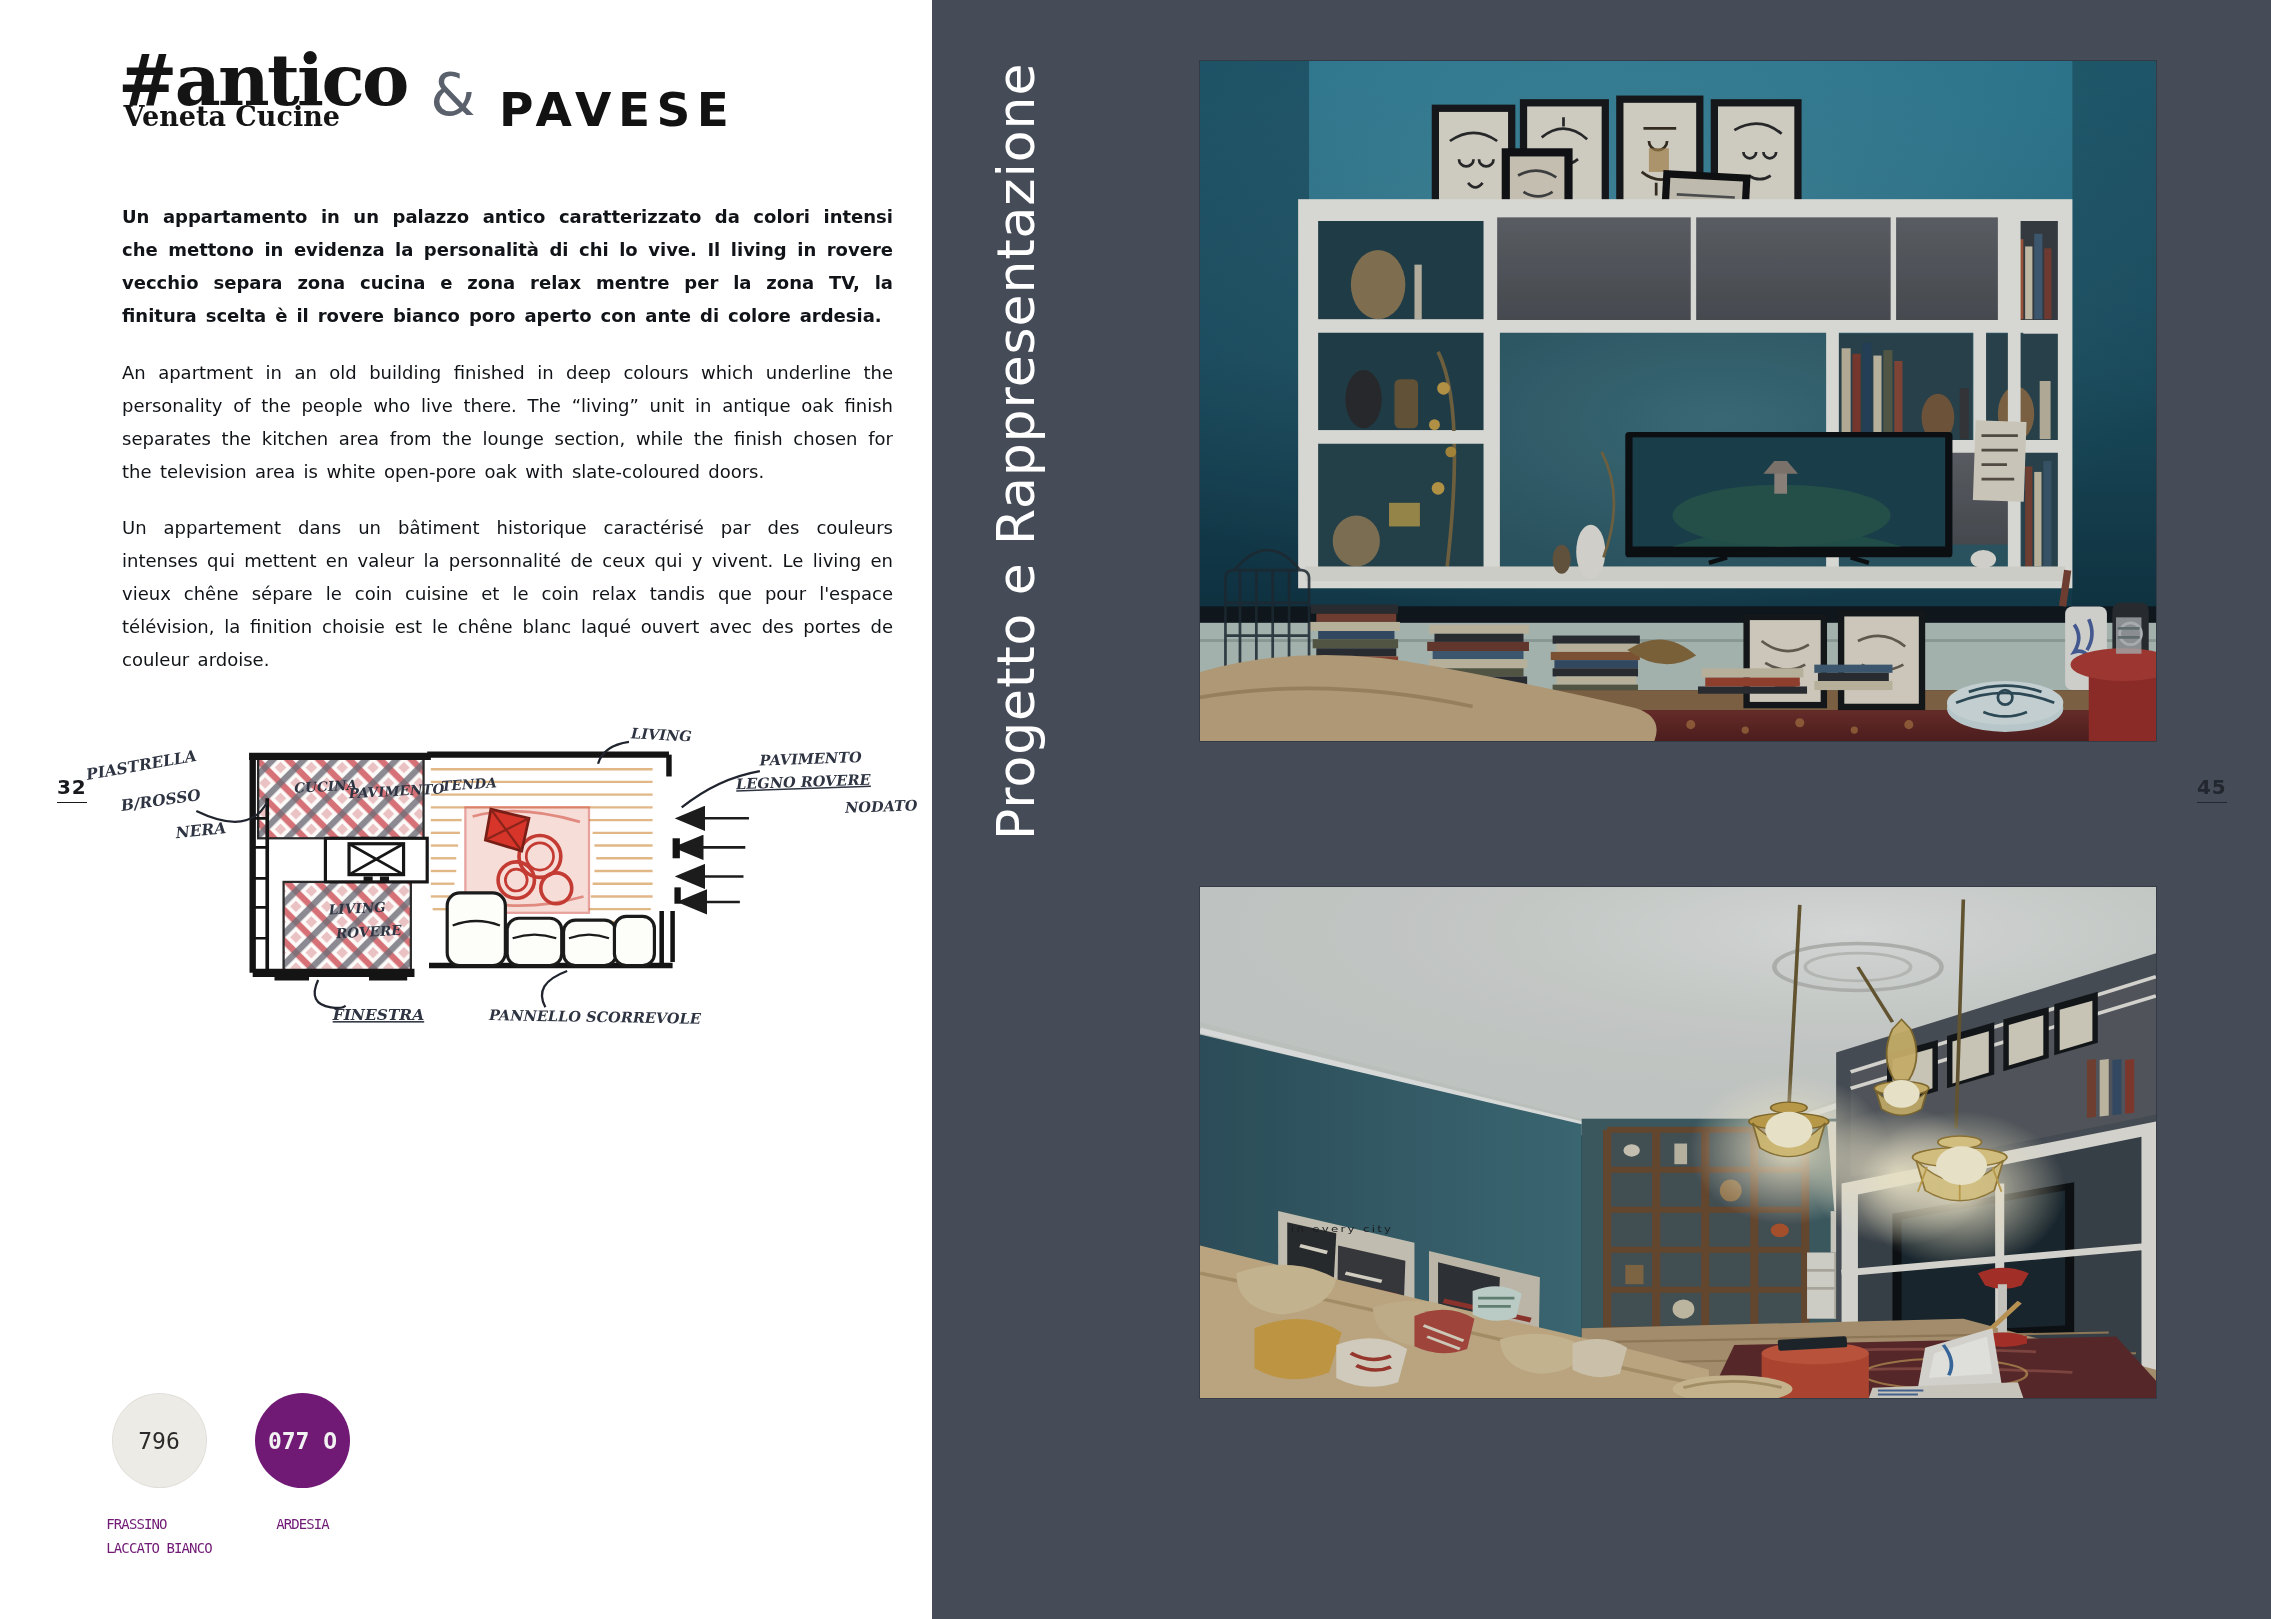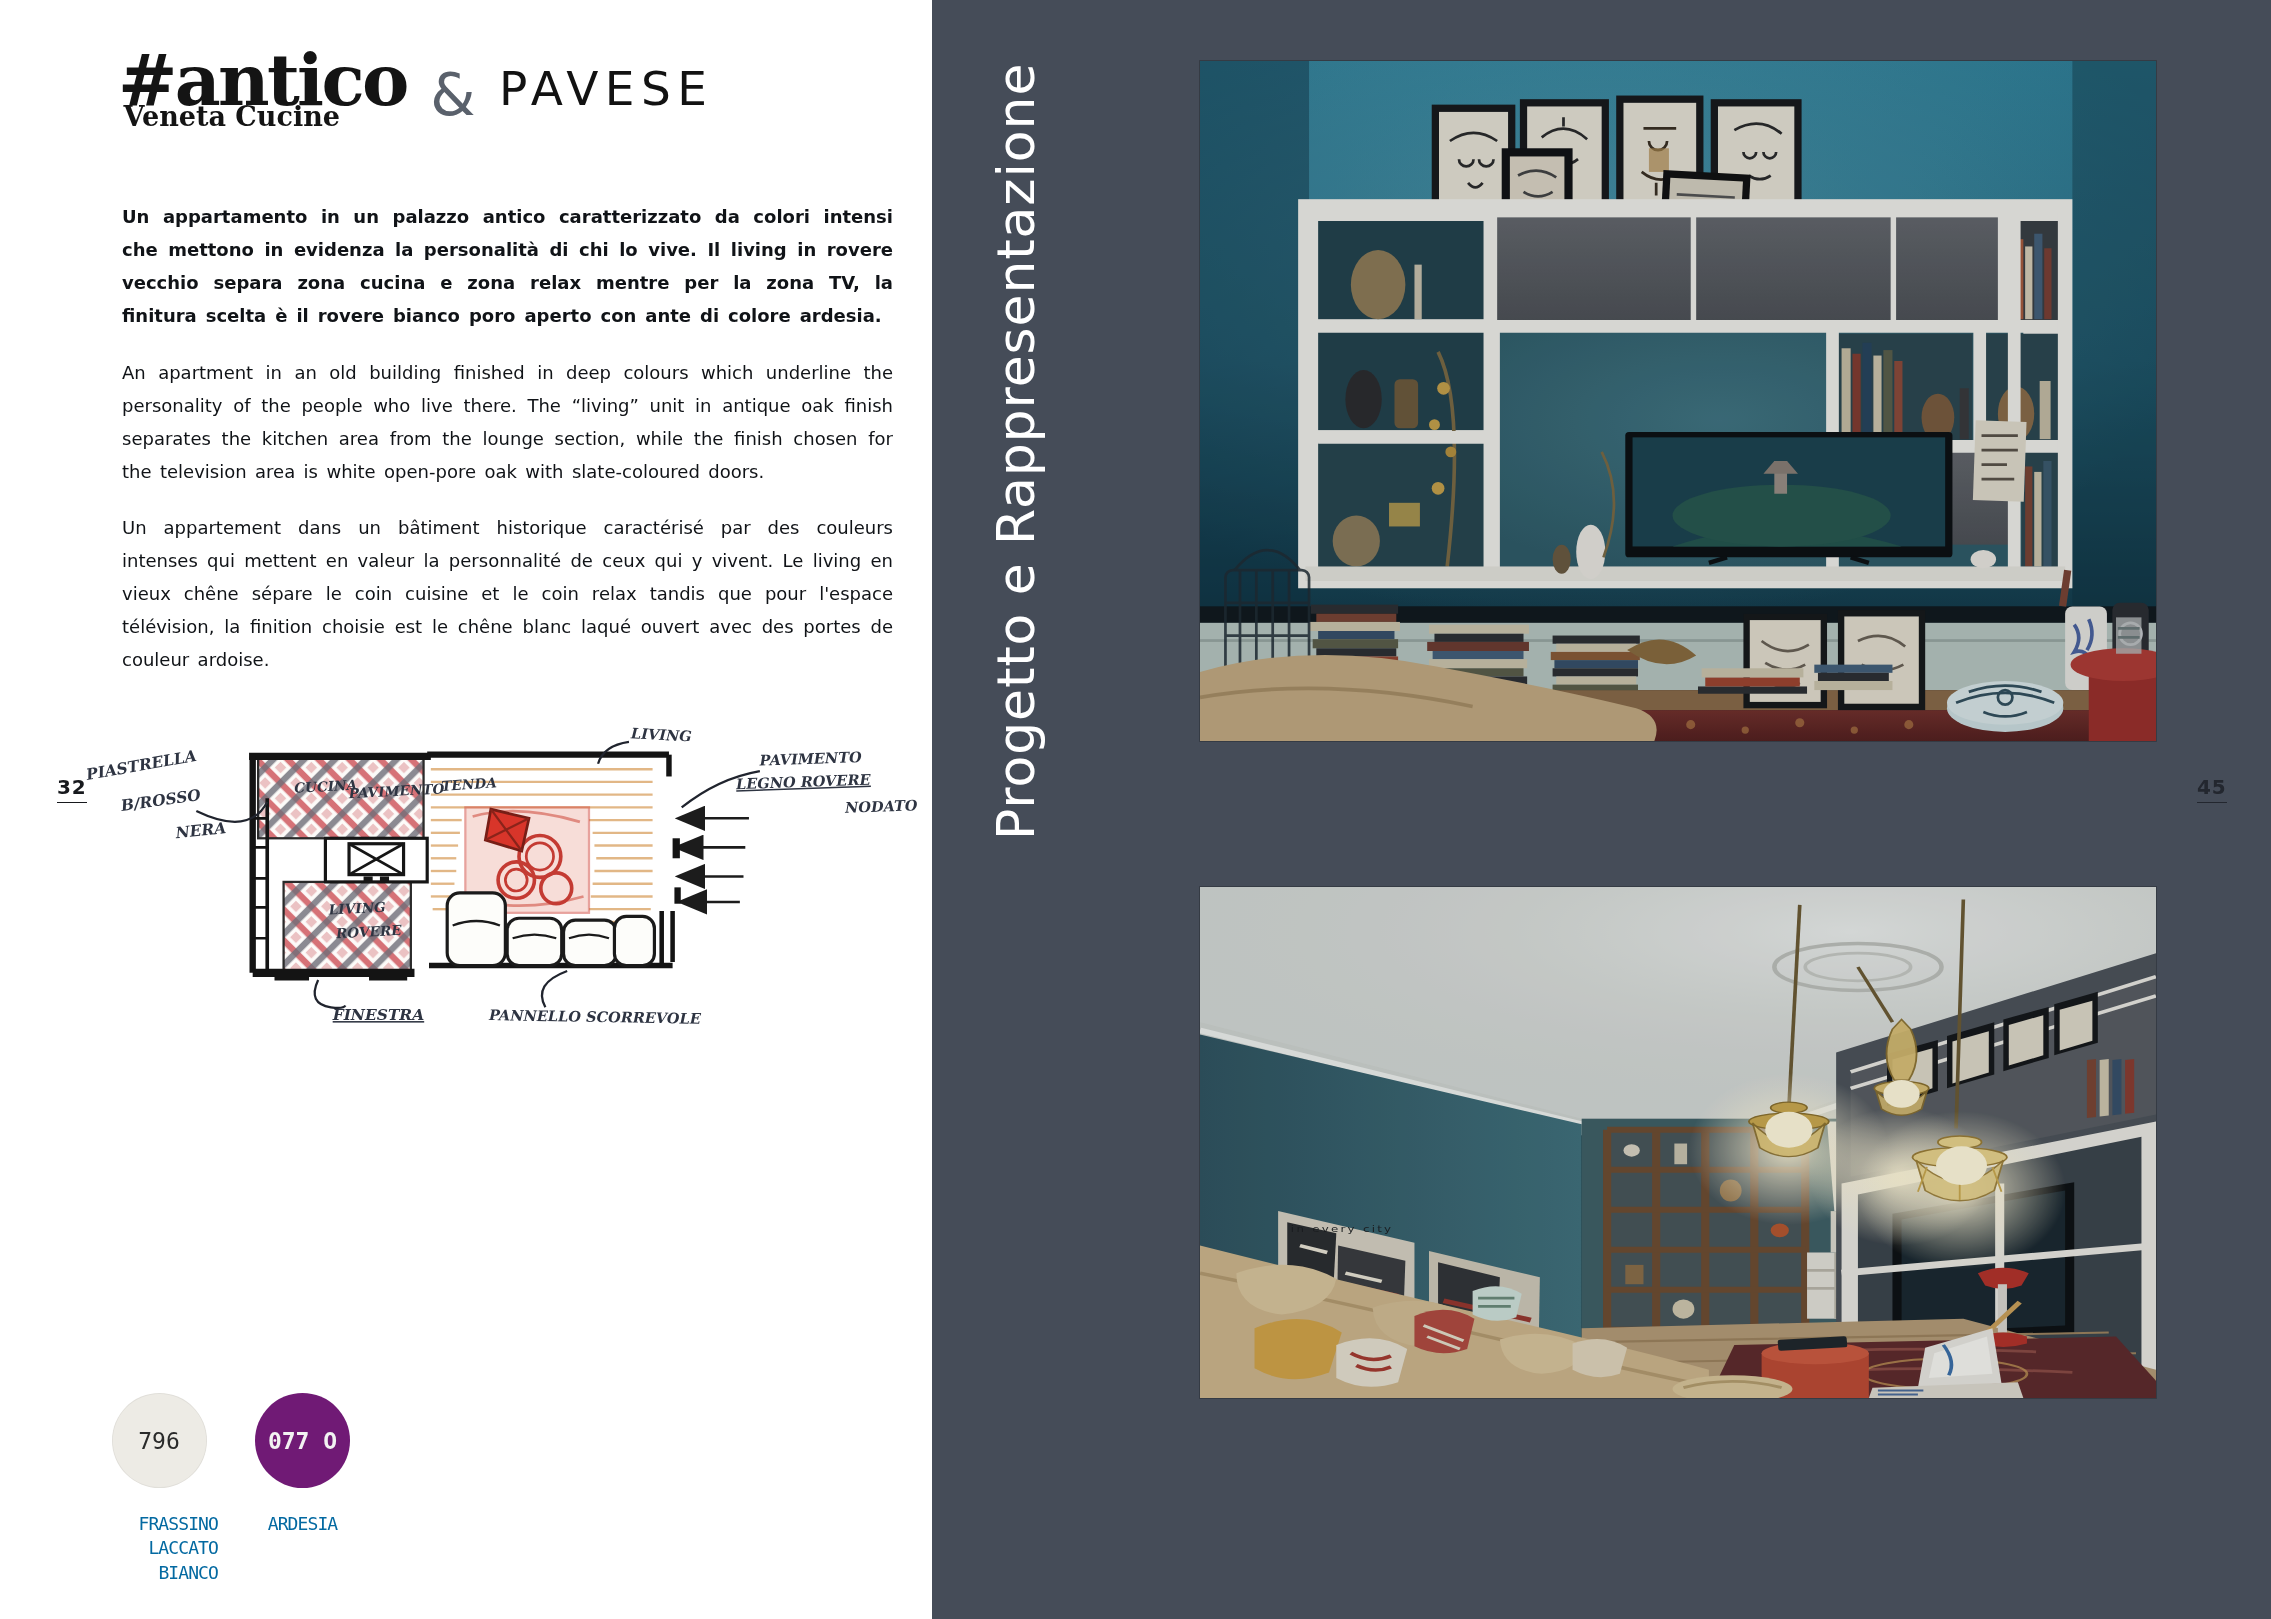--- a/index.html
+++ b/index.html
@@ -28,40 +28,40 @@
   .pagenum{position:absolute; font-size:20px; letter-spacing:0.9px; border-bottom:1.8px solid currentColor; padding-bottom:3px;font-weight:bold;}
   .pagenum.left{left:57px; top:775px; color:#17191d;}
   .pagenum.right{left:2197px; top:775px; color:#23272f;}
 
   
   .brand{position:absolute; left:118px; top:45px; display:flex; align-items:flex-end; gap:23.6px;}
   .brand .living-wrap{display:flex; flex-direction:column; line-height:1;}
   .brand .living{font-family:"DejaVu Serif","Liberation Serif",serif; font-weight:700; font-size:71px; letter-spacing:-2.7px; color:#141414;}
   .brand .living-sub{font-family:"DejaVu Serif","Liberation Serif",serif; font-weight:700; font-size:27px; letter-spacing:0; margin:-12.7px 0 3.6px 5.5px; color:#141414;}
   .brand .amp{font-size:58px; color:#5a616c; font-weight:400; line-height:.9; margin-bottom:12.7px;}
-  .brand .partner{font-size:47px; font-weight:400; letter-spacing:6.4px; color:#121212; line-height:.9; margin-bottom:24px;}
+  .brand .partner{font-size:47px; font-weight:700; letter-spacing:6.4px; color:#121212; line-height:.9; margin-bottom:3px;}
 
   
   .intro{position:absolute; left:122px; top:200px; width:771px;}
   .intro p{font-size:18px; line-height:33px; text-align:justify; word-spacing:2.7px; color:#101317; margin-bottom:23.6px;}
   .intro p.it{font-weight:700;}
 
   
   .sketch{position:absolute; left:80px; top:700px; width:838px; height:362px;}
   .sketch svg{width:100%; height:100%;}
   .hand{font-family:"DejaVu Serif","Liberation Serif",serif; font-style:italic; font-weight:700; fill:#2e3442;}
 
   
   .finishes{position:absolute; left:100px; top:1393px; display:flex; gap:25.5px;}
   .finish{display:flex; flex-direction:column; align-items:center; width:118px;}
   .finish .dot{width:95px; height:95px; border-radius:50%; display:flex; align-items:center; justify-content:center;
                font-family:"DejaVu Sans Mono","Liberation Mono",monospace; font-size:23px;}
   .finish .dot.light{box-shadow:inset 0 0 0 0.9px rgba(0,0,0,.05);}
   .finish .name{margin-top:23.6px; font-family:"DejaVu Sans Mono","Liberation Mono",monospace;
-                font-size:18px; line-height:24.5px; text-align:right; color:#0369a1; letter-spacing:-0.9px; white-space:pre-line;}
+                font-size:14px; line-height:24.5px; text-align:left; color:#701a75; letter-spacing:-0.9px; white-space:pre-line;}
 </style>
 </head>
 <body>
 
 <div class="spread">
 
   <div class="dark-page"></div>
 
   <div class="vertical-title">Progetto e Rappresentazione</div>
 

